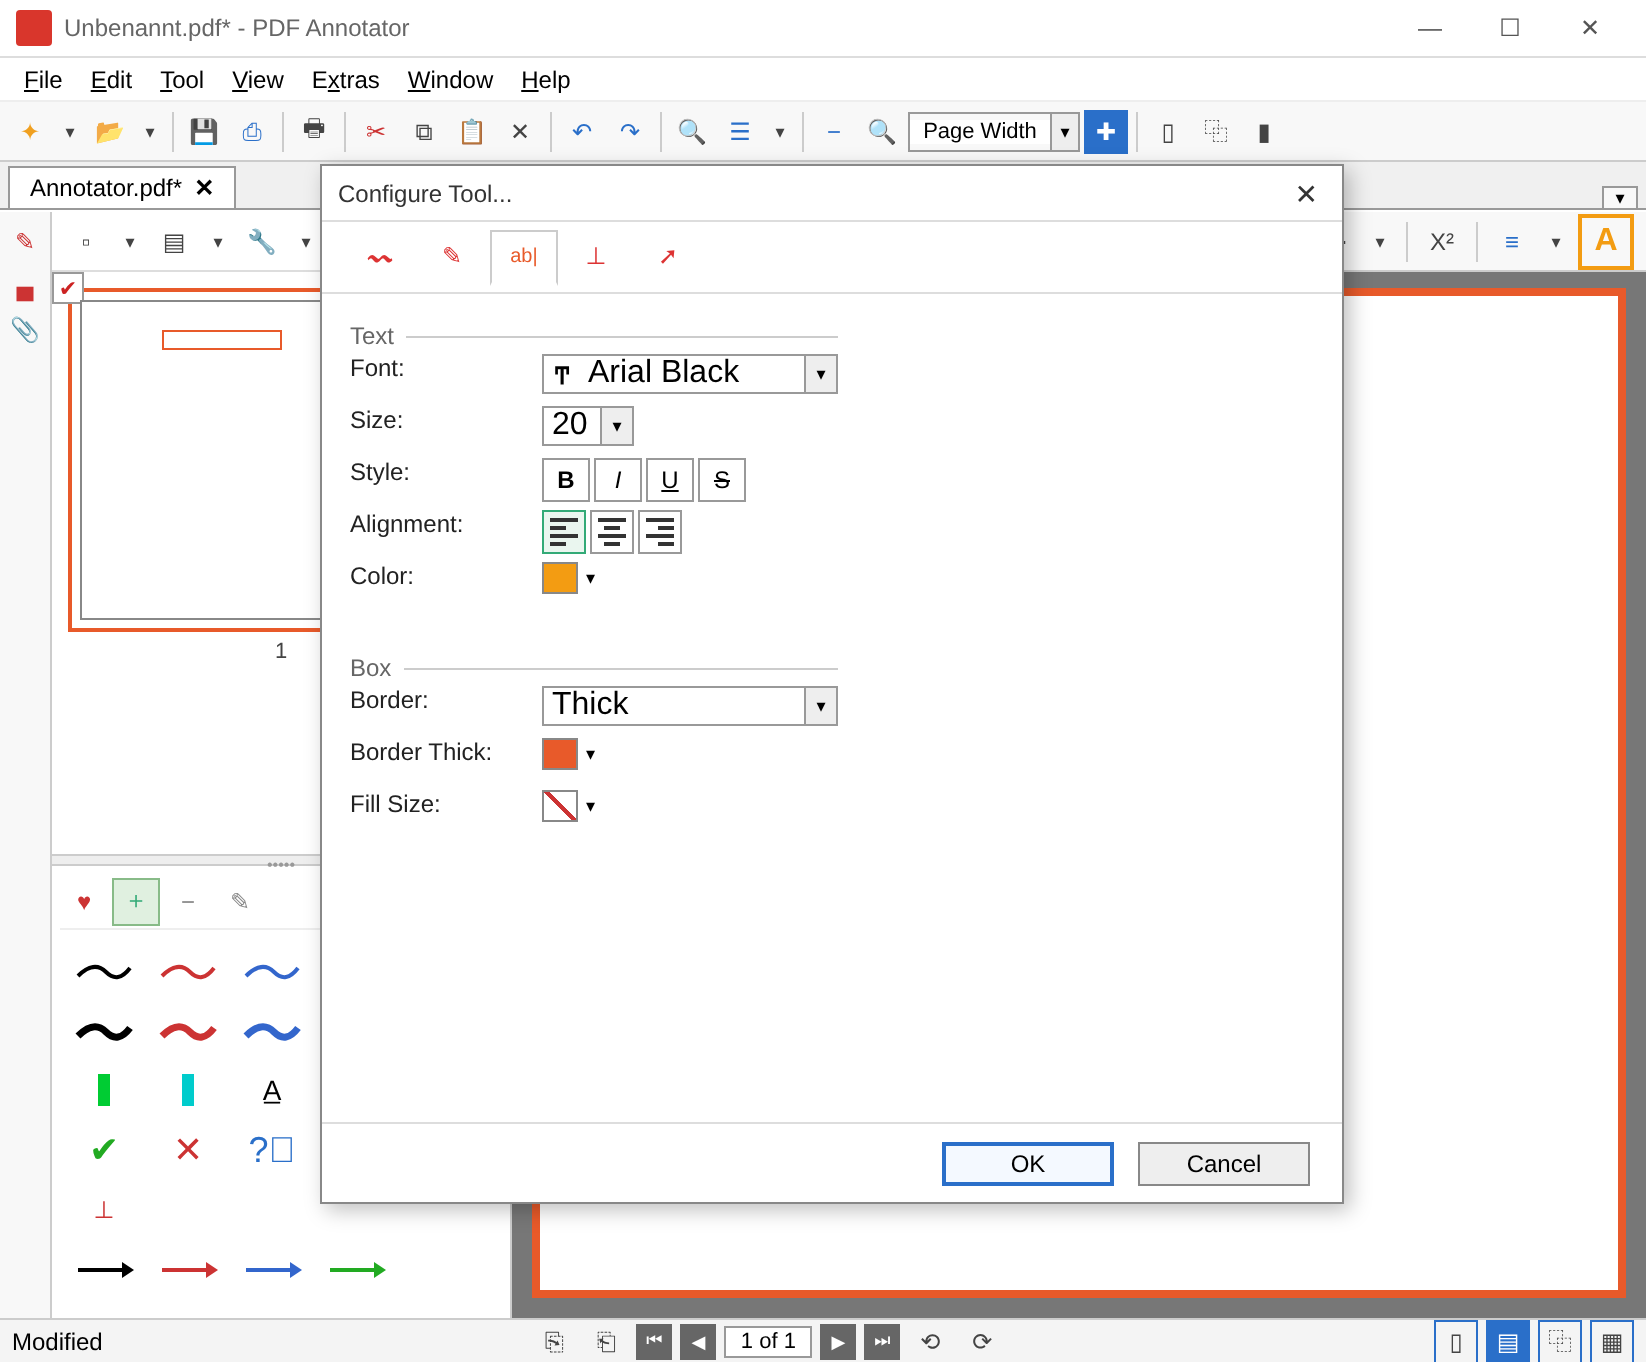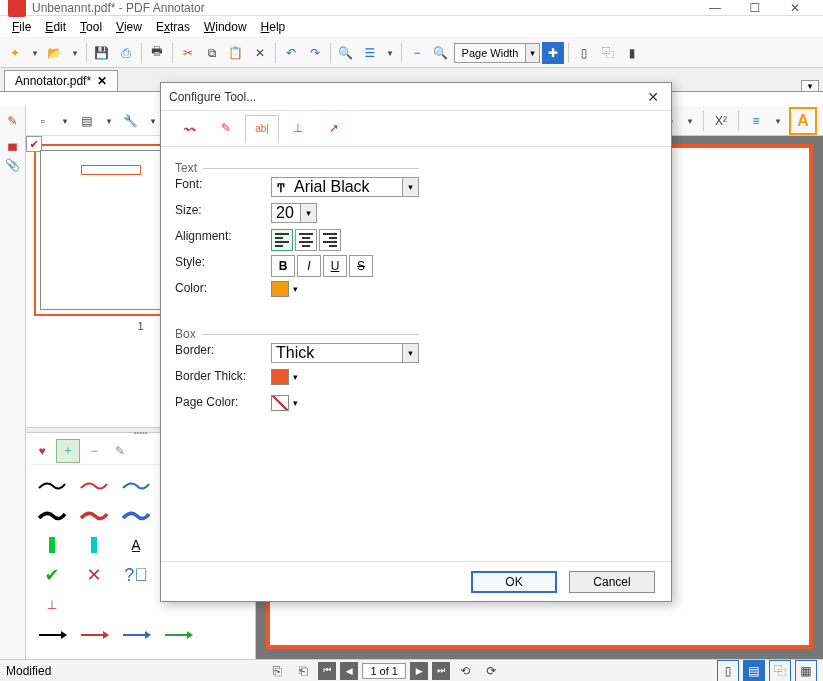--- a/index.html
+++ b/index.html
@@ -1,19 +1,19 @@
 <!DOCTYPE html>
 <html><head>
 <meta charset="utf-8">
 <style>
 * { box-sizing: border-box; margin: 0; padding: 0; font-family: "Segoe UI", Tahoma, sans-serif; font-size: 12px; }
 body { background: #fff; width: 823px; height: 681px; overflow: hidden; position: relative; }
 
 
-.titlebar { height: 16px; background: #fff; border-bottom: 1px solid #ddd; display: flex; align-items: center; padding: 0 8px; }
+.titlebar { height: 29px; background: #fff; border-bottom: 1px solid #ddd; display: flex; align-items: center; padding: 0 8px; }
 .titlebar .logo { width: 18px; height: 18px; background: #d9362c; border-radius: 2px; margin-right: 6px; }
 .titlebar .title { flex: 1; color: #666; font-size: 12px; }
 .titlebar .winbtn { width: 40px; height: 28px; display: flex; align-items: center; justify-content: center; color: #555; }
 
 
 .menubar { height: 22px; display: flex; align-items: center; padding: 0 6px; gap: 2px; border-bottom: 1px solid #eee; }
 .menubar .menuitem { padding: 2px 6px; color: #000; cursor: default; }
 .menubar .menuitem .ul { text-decoration: underline; }
 
 
@@ -350,57 +350,57 @@
         <div class="lbl">Size:</div>
         <div class="ctrl">
           <div class="sel numsel">
             <div class="txt">20</div>
             <div class="dd">▾</div>
           </div>
         </div>
       </div>
 
       <div class="formrow">
-        <div class="lbl">Alignment:</div>
-        <div class="ctrl">
-          <div class="alignbtn active">
-              <div class="bar" style="width:100%"></div>
-              <div class="bar" style="width:60%"></div>
-              <div class="bar" style="width:100%"></div>
-              <div class="bar" style="width:60%"></div>
-            </div>
-          <div class="alignbtn">
-              <div class="bar" style="width:100%"></div>
-              <div class="bar" style="width:60%;margin:0 auto"></div>
-              <div class="bar" style="width:100%"></div>
-              <div class="bar" style="width:60%;margin:0 auto"></div>
-            </div>
-          <div class="alignbtn">
-              <div class="bar" style="width:100%"></div>
-              <div class="bar" style="width:60%;margin-left:auto"></div>
-              <div class="bar" style="width:100%"></div>
-              <div class="bar" style="width:60%;margin-left:auto"></div>
-            </div>
-        </div>
-      </div>
-
-      <div class="formrow">
         <div class="lbl">Style:</div>
         <div class="ctrl">
           <div class="stylebtn">
               <b>B</b>
             </div>
           <div class="stylebtn">
               <i>I</i>
             </div>
           <div class="stylebtn">
               <u>U</u>
             </div>
           <div class="stylebtn">
               <s>S</s>
+            </div>
+        </div>
+      </div>
+
+      <div class="formrow">
+        <div class="lbl">Alignment:</div>
+        <div class="ctrl">
+          <div class="alignbtn active">
+              <div class="bar" style="width:100%"></div>
+              <div class="bar" style="width:60%"></div>
+              <div class="bar" style="width:100%"></div>
+              <div class="bar" style="width:60%"></div>
+            </div>
+          <div class="alignbtn">
+              <div class="bar" style="width:100%"></div>
+              <div class="bar" style="width:60%;margin:0 auto"></div>
+              <div class="bar" style="width:100%"></div>
+              <div class="bar" style="width:60%;margin:0 auto"></div>
+            </div>
+          <div class="alignbtn">
+              <div class="bar" style="width:100%"></div>
+              <div class="bar" style="width:60%;margin-left:auto"></div>
+              <div class="bar" style="width:100%"></div>
+              <div class="bar" style="width:60%;margin-left:auto"></div>
             </div>
         </div>
       </div>
 
       <div class="formrow">
         <div class="lbl">Color:</div>
         <div class="ctrl">
           <div class="colorpick">
             <div class="sw" style="background:#f39c12"></div>
             <div class="dd">▾</div>
@@ -428,21 +428,21 @@
         <div class="lbl">Border Thick:</div>
         <div class="ctrl">
           <div class="colorpick">
             <div class="sw" style="background:#e85a2a"></div>
             <div class="dd">▾</div>
           </div>
         </div>
       </div>
 
       <div class="formrow">
-        <div class="lbl">Page Color:</div>
+        <div class="lbl">Fill Size:</div>
         <div class="ctrl">
           <div class="colorpick">
             <div class="sw" style="background:linear-gradient(45deg,#fff 45%,#c33 45%,#c33 55%,#fff 55%)"></div>
             <div class="dd">▾</div>
           </div>
         </div>
       </div>
     </div>
 
   </div>

